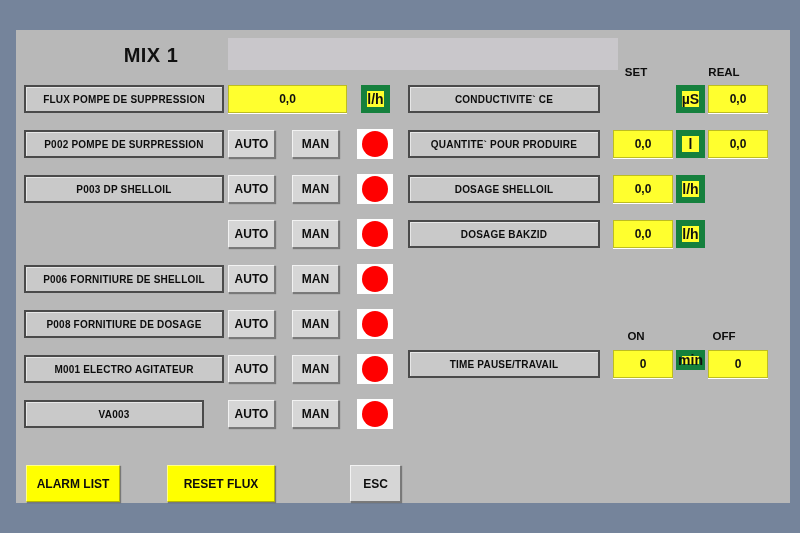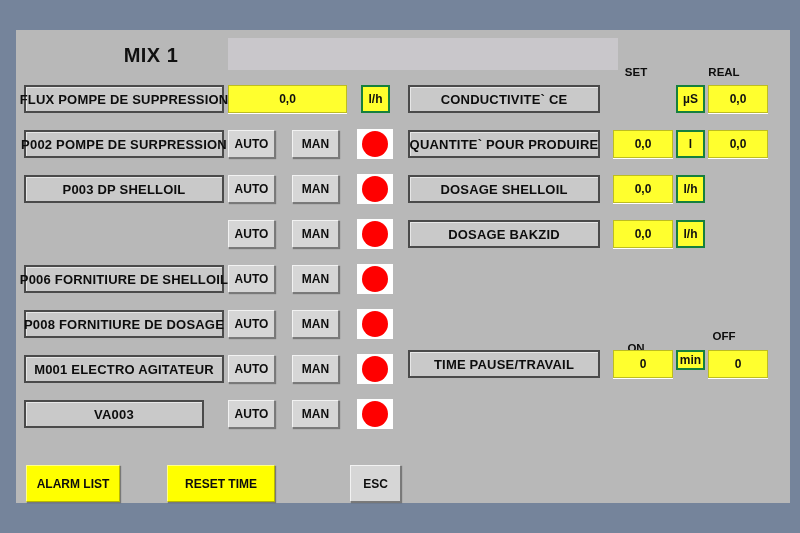--- a/index.html
+++ b/index.html
@@ -55,21 +55,21 @@
     line-height: 30px;
     padding-left: 6px;
   }
 
   
   .plate {
     position: absolute;
     background: #c9c9c9;
     border: 2px solid #4a4a4a;
     color: #0d0d0d;
-    font-size: 13px;
+    font-size: 10px;
     font-weight: bold;
     display: flex;
     align-items: center;
     justify-content: center;
     text-align: center;
     letter-spacing: .2px;
     box-shadow: 1px 1px 0 rgba(255,255,255,.55) inset;
     white-space: nowrap;
   }
 
@@ -121,23 +121,23 @@
     align-items: center;
     justify-content: center;
     box-shadow: 0 1px 0 #ffffff;
     cursor: text;
   }
 
   
   .ufield {
     position: absolute;
     background: #ffff2e;
-    border: 2px solid #15803d;
+    border: 6px solid #15803d;
     color: #101010;
-    font-size: 12px;
+    font-size: 14px;
     font-weight: bold;
     display: flex;
     align-items: center;
     justify-content: center;
   }
 
   
   .lamp-frame {
     position: absolute;
     background: #ffffff;
@@ -234,25 +234,25 @@
   <div class="vfield" style="left:692px; top:100px; width:60px; height:28px;">0,0</div>
 
   <div class="plate" style="left:392px; top:145px; width:192px; height:28px;">DOSAGE SHELLOIL</div>
   <div class="vfield" style="left:597px; top:145px; width:60px; height:28px;">0,0</div>
   <div class="ufield" style="left:660px; top:145px; width:29px; height:28px;">l/h</div>
 
   <div class="plate" style="left:392px; top:190px; width:192px; height:28px;">DOSAGE BAKZID</div>
   <div class="vfield" style="left:597px; top:190px; width:60px; height:28px;">0,0</div>
   <div class="ufield" style="left:660px; top:190px; width:29px; height:28px;">l/h</div>
 
-  <div class="caption" style="left:595px; top:300px; width:50px;margin-top:12px;">ON</div>
+  <div class="caption" style="left:595px; top:300px; width:50px;">ON</div>
   <div class="caption" style="left:683px; top:300px; width:50px;">OFF</div>
 
   <div class="plate" style="left:392px; top:320px; width:192px; height:28px;">TIME PAUSE/TRAVAIL</div>
   <div class="vfield" style="left:597px; top:320px; width:60px; height:28px;">0</div>
   <div class="ufield" style="left:660px; top:320px; width:29px; height:20px;">min</div>
   <div class="vfield" style="left:692px; top:320px; width:60px; height:28px;">0</div>
 
   <div class="ybtn" style="left:10px; top:435px; width:94px; height:37px;">ALARM LIST</div>
-  <div class="ybtn" style="left:151px; top:435px; width:108px; height:37px;">RESET TIME</div>
+  <div class="ybtn" style="left:151px; top:435px; width:108px; height:37px;">RESET FLUX</div>
   <div class="pushbtn" style="left:334px; top:435px; width:51px; height:37px;">ESC</div>
 
 </div>
 
 </body></html>

